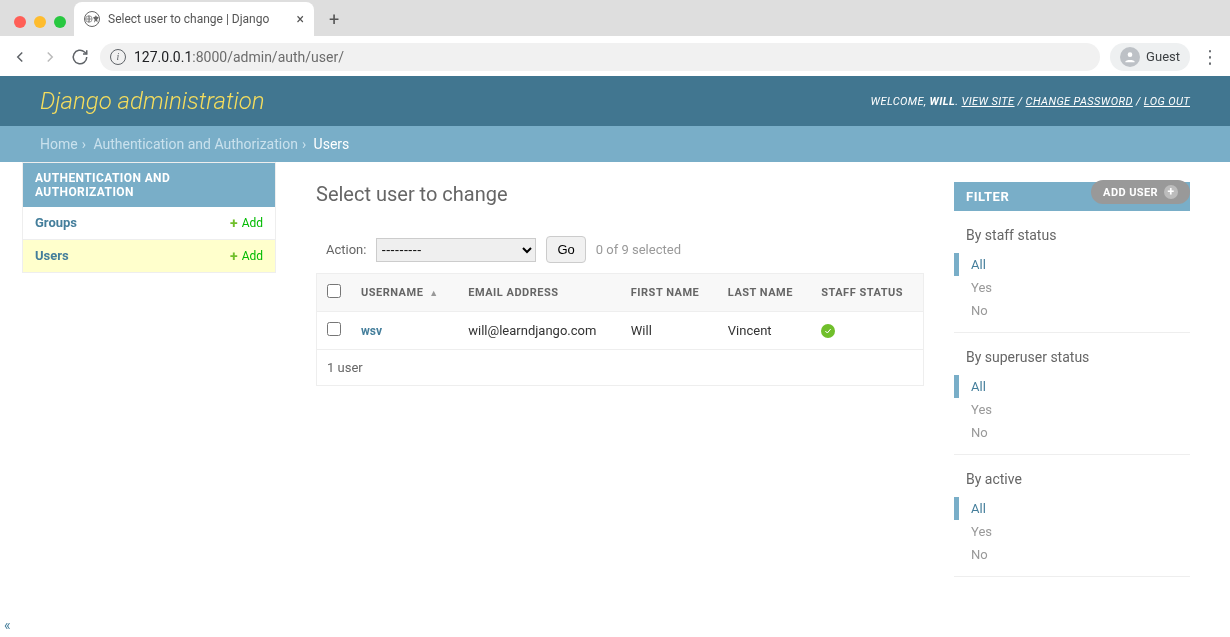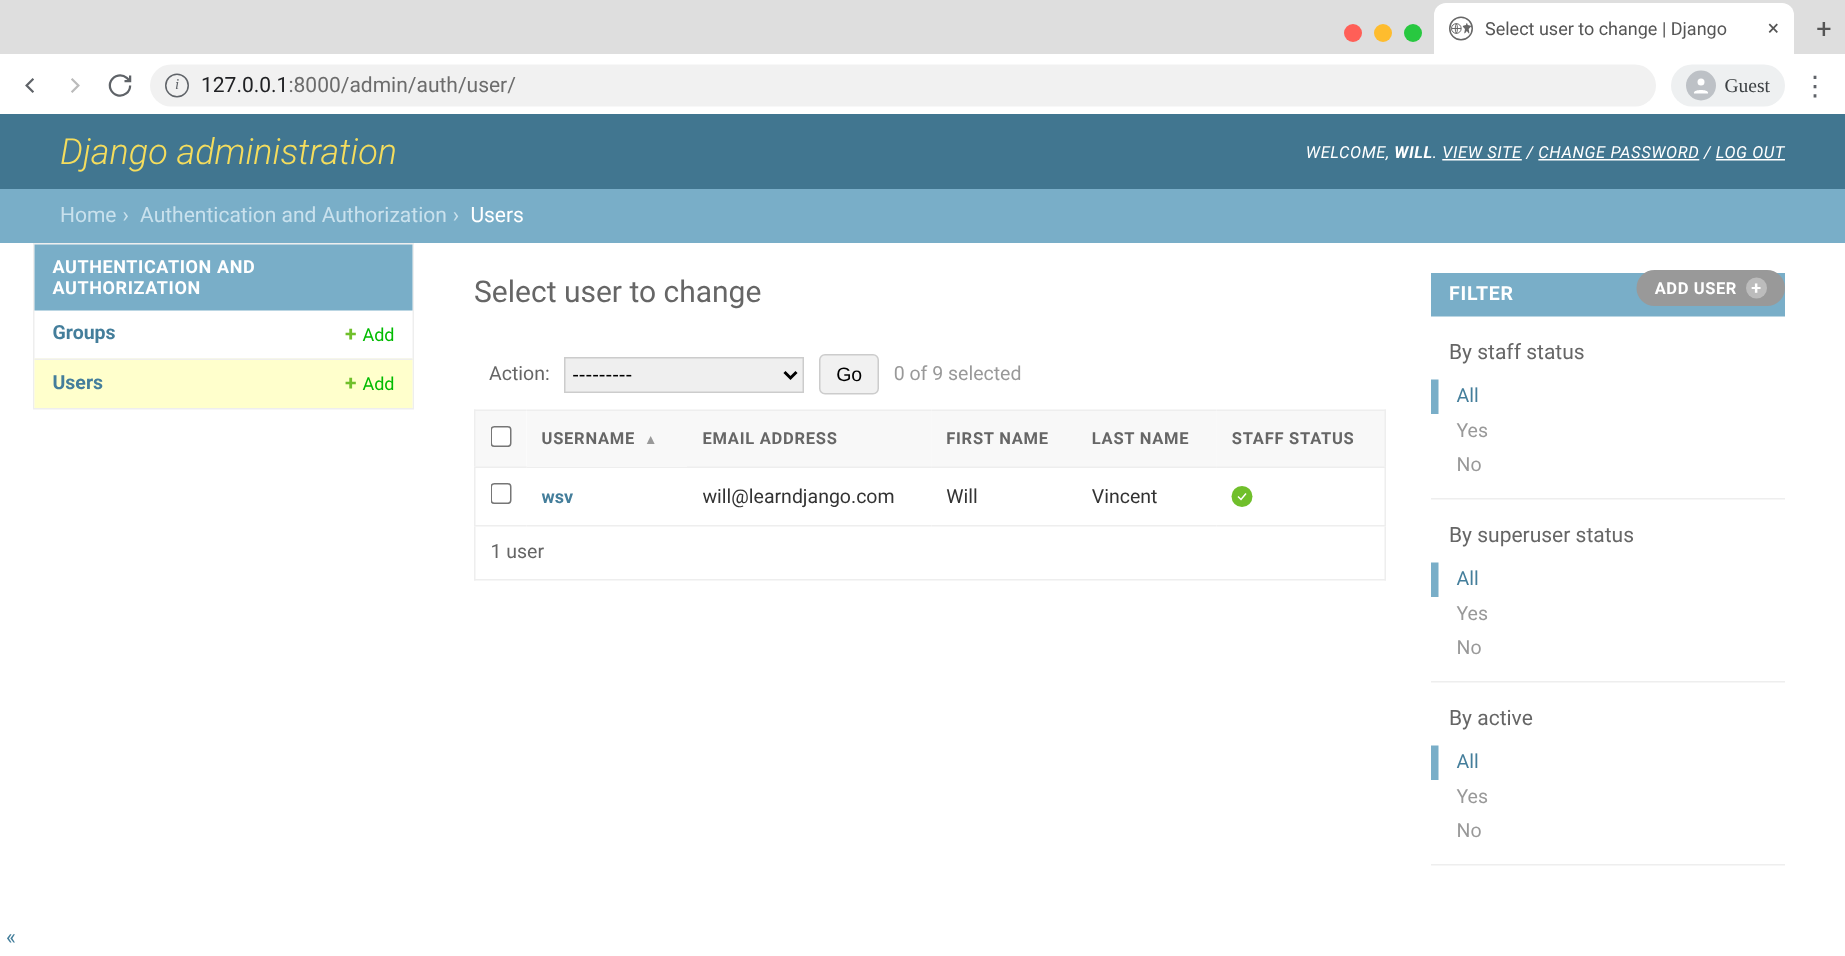--- a/index.html
+++ b/index.html
@@ -1,20 +1,20 @@
 <!DOCTYPE html>
 <html><head>
 <meta charset="utf-8">
 <style>
   * { box-sizing: border-box; margin: 0; padding: 0; }
   body { font-family: Roboto, -apple-system, "Helvetica Neue", Arial, sans-serif; font-size: 14px; color: #333; background: #fff; width: 1230px; }
   
   
   .browser-chrome { background: #dedede; height: 76px; display: flex; flex-direction: column; }
-  .tab-strip { height: 36px; display: flex; align-items: flex-end; padding-left: 8px; justify-content: flex-end; }
+  .tab-strip { height: 36px; display: flex; align-items: flex-end; padding-left: 8px; }
   .traffic-lights { display: flex; gap: 8px; align-items: center; margin: 0 8px 8px 6px; }
   .traffic-light { width: 12px; height: 12px; border-radius: 50%; }
   .tl-red { background: #ff5f57; }
   .tl-yellow { background: #febc2e; }
   .tl-green { background: #28c840; }
   .tab { background: #fff; height: 34px; border-radius: 8px 8px 0 0; display: flex; align-items: center; padding: 0 10px; gap: 8px; min-width: 240px; }
   .tab-favicon { width: 16px; height: 16px; border: 1.5px solid #666; border-radius: 50%; display:flex; align-items:center; justify-content:center; }
   .tab-favicon::after { content:""; width:8px; height:8px; border-radius:50%; background: #666; clip-path: polygon(50% 0,60% 20%,100% 30%,70% 55%,80% 100%,50% 70%,20% 100%,30% 55%,0 30%,40% 20%); background:#666; }
   .tab-favicon svg { width: 10px; height:10px; }
   .tab-title { font-size: 12px; color: #555; white-space: nowrap; overflow:hidden; text-overflow: ellipsis; flex:1; }
@@ -22,21 +22,21 @@
   .new-tab { width: 28px; height: 28px; display:flex; align-items:center; justify-content:center; color:#555; font-size:18px; margin-bottom:3px; margin-left:6px; cursor:pointer; }
   
   .addr-bar { background: #fff; height: 40px; display: flex; align-items: center; padding: 0 10px; gap: 10px; border-top: 1px solid #fff; }
   .nav-btn { width: 20px; height: 20px; display:flex; align-items:center; justify-content:center; color:#5f6368; cursor:pointer; }
   .nav-btn.disabled { color: #bbb; }
   .nav-btn svg { width:18px; height:18px; stroke:currentColor; fill:none; stroke-width:2; }
   .url-box { flex: 1; height: 28px; background: #f1f1f1; border-radius: 14px; display:flex; align-items:center; padding: 0 10px; gap: 8px; font-size: 14px; color: #202124; }
   .url-info-icon { width: 16px; height:16px; border:1.5px solid #5f6368; border-radius:50%; display:flex; align-items:center; justify-content:center; font-size:10px; color:#5f6368; font-family: Georgia, serif; font-style: italic; }
   .url-text .host { color: #202124; }
   .url-text .path { color: #6c6c6c; }
-  .guest-chip { display:flex; align-items:center; gap:6px; background:#eef0f1; border-radius:14px; height:28px; padding:0 10px; font-size:13px; color:#3c4043;font-family:Liberation Serif, serif; }
+  .guest-chip { display:flex; align-items:center; gap:6px; background:#eef0f1; border-radius:14px; height:28px; padding:0 10px; font-size:13px; color:#3c4043; }
   .guest-avatar { width:20px; height:20px; background:#bdc1c6; border-radius:50%; display:flex; align-items:center; justify-content:center; }
   .guest-avatar svg { width:14px; height:14px; fill:#fff; }
   .kebab { width:20px; text-align:center; color:#5f6368; font-size:18px; cursor:pointer; }
   
   
   .dj-header { background:#417690; color:#fff; height:50px; display:flex; align-items:center; justify-content:space-between; padding: 0 40px; font-style: italic; }
   .dj-brand { color:#f5dd5d; font-size:24px; font-weight:300; }
   .dj-userlinks { font-size:11px; color:#fff; letter-spacing:.4px; }
   .dj-userlinks a { color:#fff; text-decoration: underline; cursor:pointer; }
   .dj-userlinks strong { font-weight:700; }

